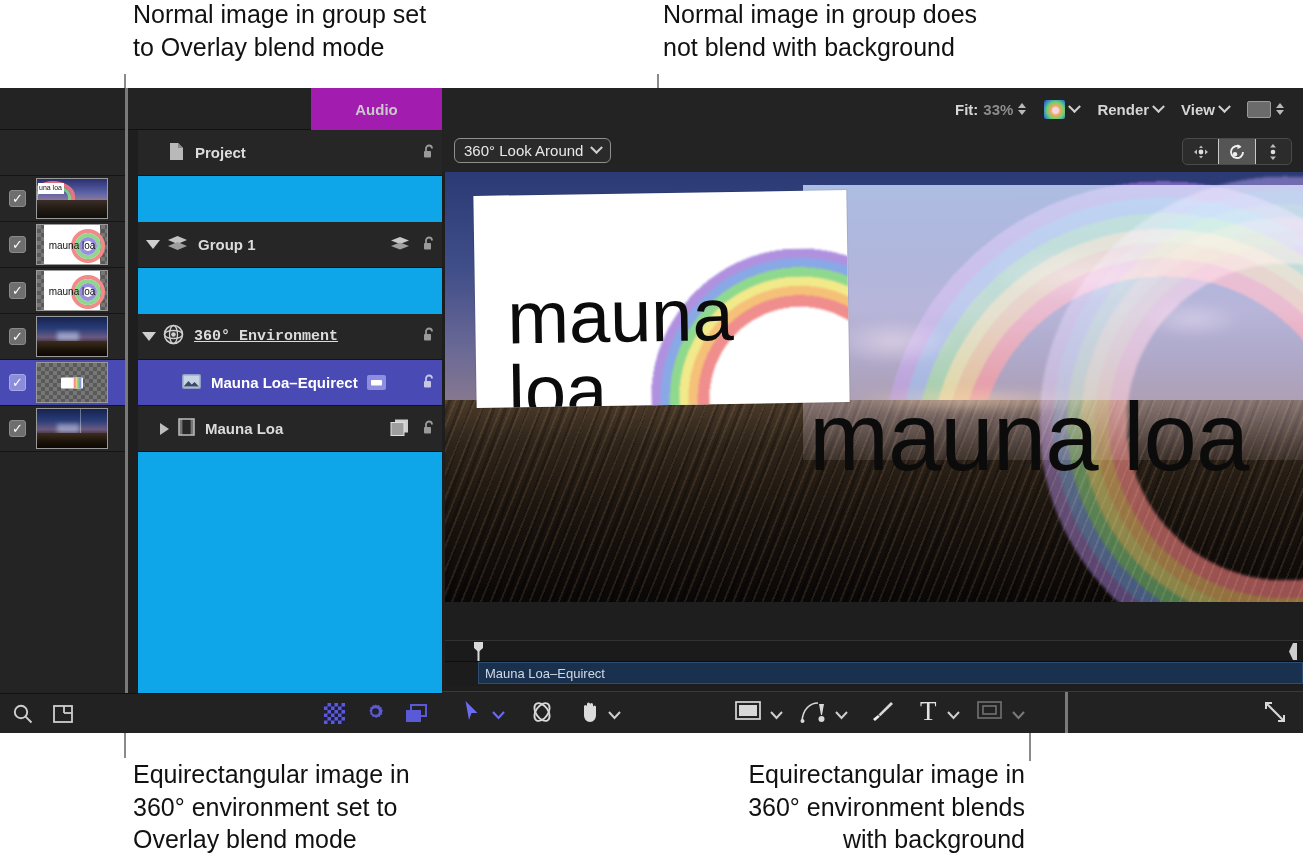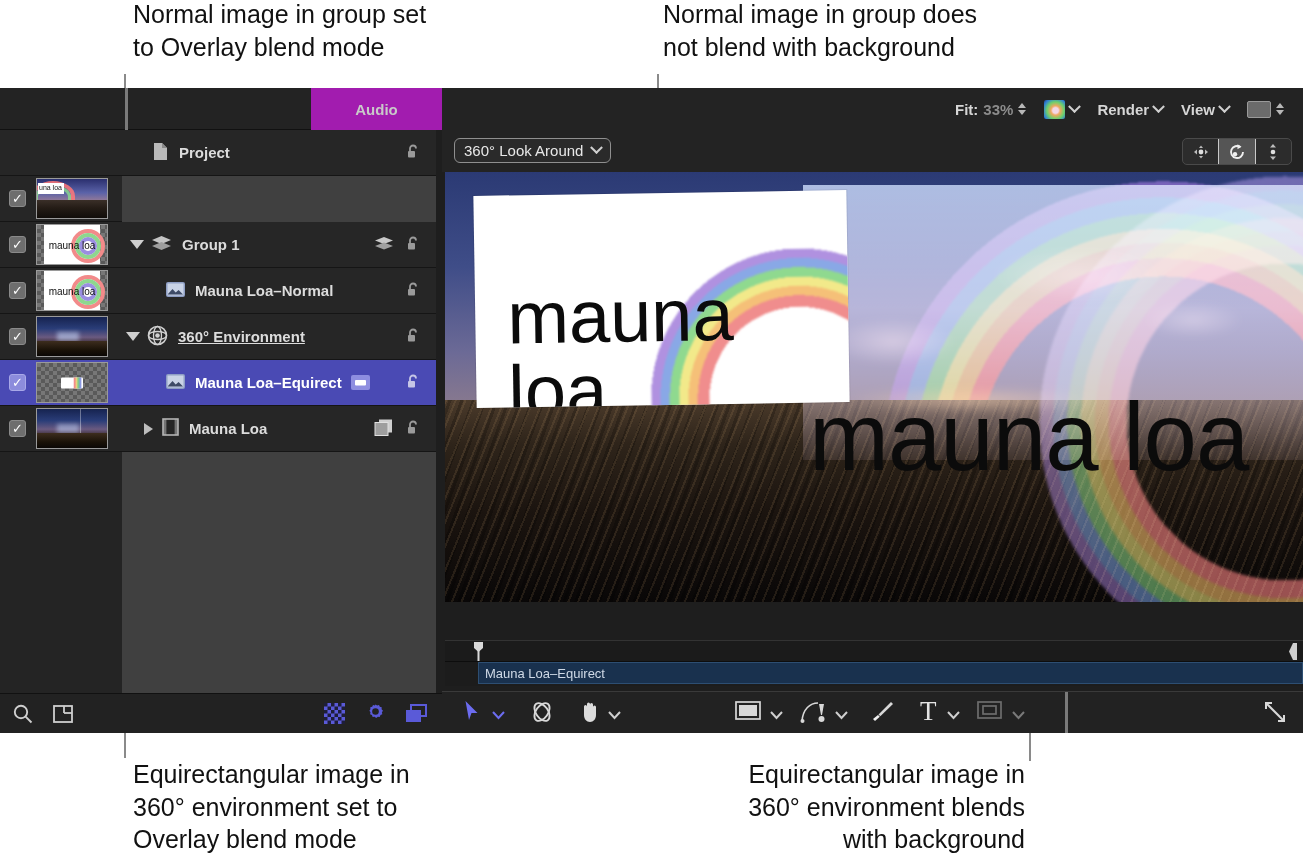--- a/index.html
+++ b/index.html
@@ -43,21 +43,21 @@
              border-right:4px solid transparent; }
   .updown i.u{ border-bottom:5px solid #b8b8b8; }
   .updown i.d{ border-top:5px solid #b8b8b8; }
   .swatch-grad{ width:21px;height:19px;border-radius:2px;
     background:radial-gradient(circle at 55% 55%, #f4d7e6 0 18%, #f0a860 30%, #6cd06c 55%, #2f7fd6 80%, #204080 100%);}
   .swatch-gray{ width:24px;height:17px;border:1px solid #9a9a9a;border-radius:2px;background:#6b6b6b;}
 
   
   #chkcol{ position:absolute; left:0; top:42px; width:125px; height:563px; background:#242424; }
   
-  #layerlist{ position:absolute; left:122px; top:42px; width:314px; height:563px; background:#404040; }
+  #layerlist{ position:absolute; left:138px; top:42px; width:314px; height:563px; background:#0ea5e9; }
   #list-split{ position:absolute; left:125px; top:42px; width:3px; height:563px; background:#7a7a7a; }
 
   .crow{ position:absolute; left:0; width:125px; display:flex; align-items:center; gap:10px;
          padding-left:9px; border-bottom:1px solid #151515; background:#262626; }
   .crow.sel{ background:#4a4ab4; }
   .cbox{ width:17px;height:17px;border-radius:3px;background:#6e6e6e;border:1px solid #8a8a8a;
          display:flex;align-items:center;justify-content:center;color:#fff;font-size:13px;line-height:1;}
   .crow.sel .cbox{ background:#8c8cdc;border-color:#a8a8e8; }
   .thumb{ width:72px;height:41px;border:1px solid #9a9a9a;overflow:hidden;position:relative;background:#303030; }
 
@@ -282,38 +282,22 @@
             </svg>
         </span>
         <span class="lock">
           <svg width="17" height="17" viewBox="0 0 17 17">
               <path d="M5 8V5.5A3 3 0 0 1 11 5.5" fill="none" stroke="#9a9a9a" stroke-width="1.8"></path>
               <rect x="3" y="8" width="7" height="6.5" rx="1" fill="#9a9a9a"></rect>
             </svg>
         </span>
       </div>
 
-      <div class="lrow" style="top:138px;height:46px;padding-left:44px;">
-        <span style="margin-right:10px;">
-          <svg width="19" height="15" viewBox="0 0 19 15">
-              <rect width="19" height="15" rx="2" fill="#8e9ec4"></rect>
-              <rect x="1.5" y="1.5" width="16" height="12" fill="#c9d3e6"></rect>
-              <path d="M2 12l4.5-5 3.2 3.4L12.6 8 17 12.5H2z" fill="#3d4a66"></path>
-            </svg>
-        </span>
-        <span class="name">Mauna Loa–Normal</span>
-        <span class="lock">
-          <svg width="17" height="17" viewBox="0 0 17 17">
-              <path d="M5 8V5.5A3 3 0 0 1 11 5.5" fill="none" stroke="#9a9a9a" stroke-width="1.8"></path>
-              <rect x="3" y="8" width="7" height="6.5" rx="1" fill="#9a9a9a"></rect>
-            </svg>
-        </span>
-      </div>
-
-      <div class="lrow" style="top:184px;height:46px;padding-left:4px;">
+
+      <div class="lrow" style="top:184px;height:46px;padding-left:4px;font-family:Liberation Mono, monospace;">
         <span class="disc"></span>
         <span style="margin-right:10px;">
           <svg width="21" height="21" viewBox="0 0 21 21">
             <circle cx="10.5" cy="10.5" r="9" fill="none" stroke="#d0d0d0" stroke-width="1.6"></circle>
             <ellipse cx="10.5" cy="10.5" rx="4" ry="9" fill="none" stroke="#d0d0d0" stroke-width="1.3"></ellipse>
             <ellipse cx="10.5" cy="10.5" rx="9" ry="4" fill="none" stroke="#d0d0d0" stroke-width="1.3"></ellipse>
             <circle cx="10.5" cy="10.5" r="2.3" fill="#d0d0d0"></circle>
           </svg>
         </span>
         <span class="name u-link">360° Environment</span>

